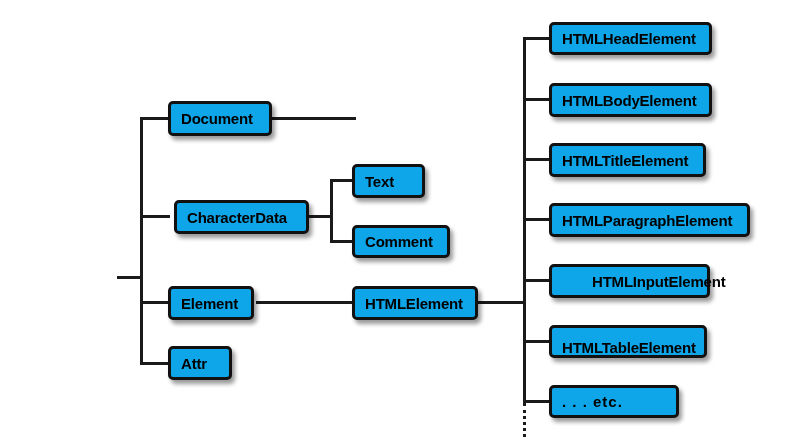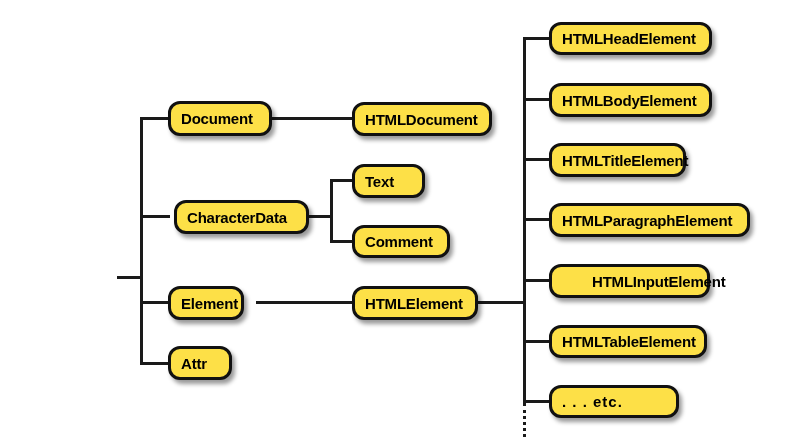--- a/index.html
+++ b/index.html
@@ -24,23 +24,23 @@
   .line.v { width: 3px; }
   .line.dotted-v {
     width: 0;
     background: none;
     border-left: 3px dotted #1a1a1a;
   }
   
   .node {
     position: absolute;
     box-sizing: border-box;
-    background: #fde047;
+    background: #0ea5e9;
     border: 3px solid #111111;
-    border-radius: 12px;
+    border-radius: 5px;
     display: flex;
     align-items: center;
     justify-content: flex-start;
     padding: 0 10px;
     color: #000000;
     font-size: 15px;
     font-weight: 600;
     letter-spacing: -0.2px;
     white-space: nowrap;
     box-shadow: 3px 4px 4px rgba(0,0,0,0.40);
@@ -88,31 +88,28 @@
 
 
   <div class="node" style="left:168px; top:101px; width:104px; height:35px;">
     <span class="label">Document</span>
   </div>
 
   <div class="node" style="left:168px; top:200px; width:135px; height:34px;margin-left:6px;">
     <span class="label">CharacterData</span>
   </div>
 
-  <div class="node" style="left:168px; top:286px; width:76px; height:34px;">
+  <div class="node" style="left:168px; top:286px; width:86px; height:34px;">
     <span class="label">Element</span>
   </div>
 
   <div class="node" style="left:168px; top:346px; width:64px; height:34px;text-align:right;">
     <span class="label">Attr</span>
   </div>
 
-  <div class="node" style="left:352px; top:102px; width:140px; height:34px;">
-    <span class="label">HTMLDocument</span>
-  </div>
 
   <div class="node" style="left:352px; top:164px; width:73px; height:34px;">
     <span class="label">Text</span>
   </div>
 
   <div class="node" style="left:352px; top:225px; width:98px; height:33px;text-align:right;">
     <span class="label">Comment</span>
   </div>
 
   <div class="node" style="left:352px; top:286px; width:126px; height:34px;">
@@ -120,33 +117,33 @@
   </div>
 
   <div class="node" style="left:549px; top:22px; width:163px; height:33px;">
     <span class="label">HTMLHeadElement</span>
   </div>
 
   <div class="node" style="left:549px; top:83px; width:163px; height:34px;">
     <span class="label">HTMLBodyElement</span>
   </div>
 
-  <div class="node" style="left:549px; top:143px; width:137px; height:34px;">
+  <div class="node" style="left:549px; top:143px; width:157px; height:34px;">
     <span class="label">HTMLTitleElement</span>
   </div>
 
   <div class="node" style="left:549px; top:203px; width:201px; height:34px;">
     <span class="label">HTMLParagraphElement</span>
   </div>
 
   <div class="node" style="left:549px; top:264px; width:161px; height:34px;padding-left:40px;">
     <span class="label">HTMLInputElement</span>
   </div>
 
-  <div class="node" style="left:549px; top:325px; width:158px; height:33px;">
+  <div class="node" style="left:549px; top:325px; width:158px; height:33px;align-items:flex-end;">
     <span class="label">HTMLTableElement</span>
   </div>
 
   <div class="node etc" style="left:549px; top:385px; width:130px; height:33px;">
     <span class="label">. . . etc.</span>
   </div>
 
 </div>
 
 </body></html>

